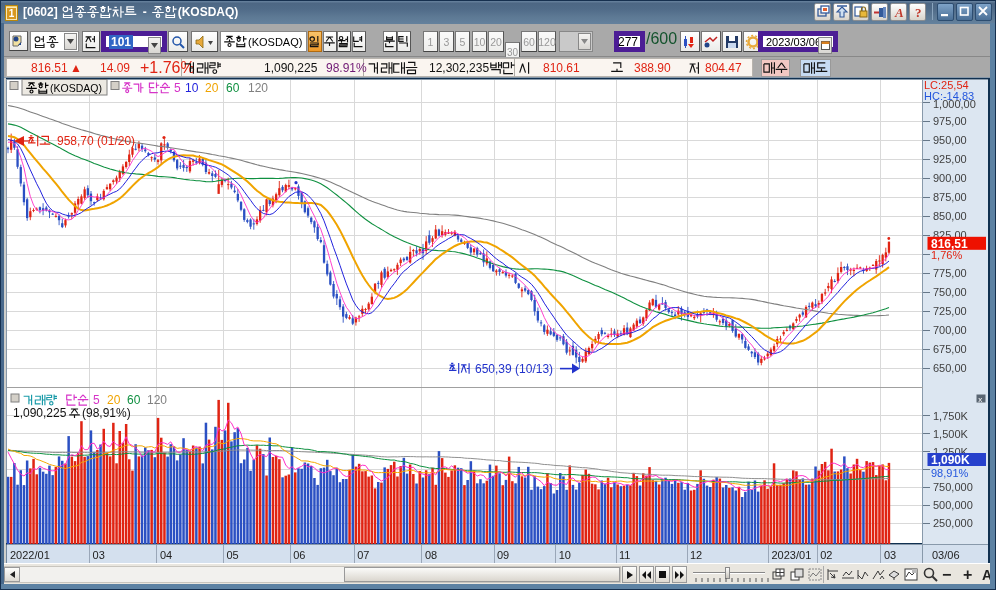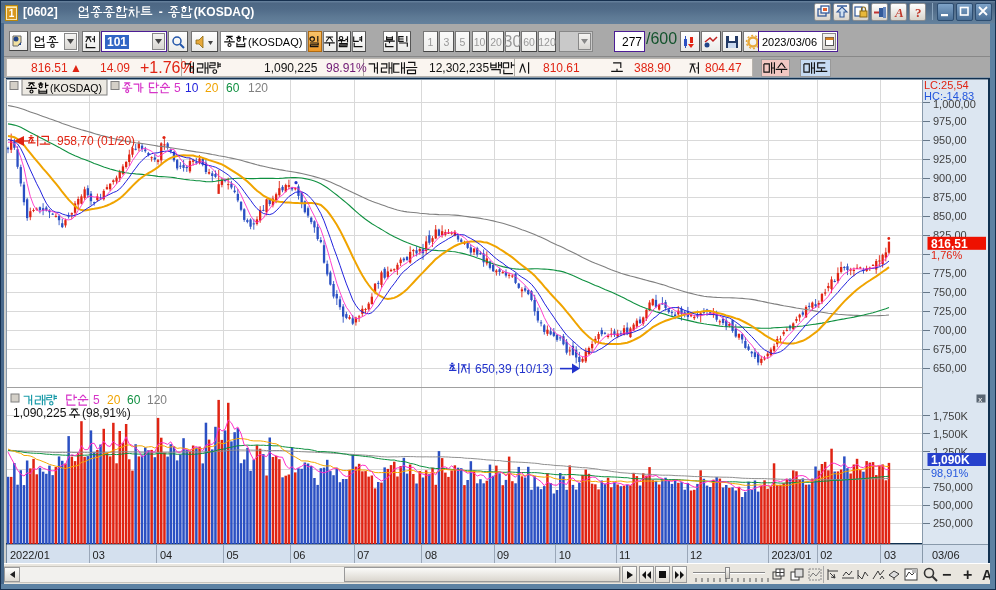--- a/index.html
+++ b/index.html
@@ -1,32 +1,32 @@
 <!DOCTYPE html>
 <html><head><meta charset="utf-8"><style>*{margin:0;padding:0;box-sizing:border-box}
 body{width:996px;height:590px;font-family:"Liberation Sans",sans-serif;overflow:hidden;background:#103050}
 #win{position:absolute;left:0;top:0;width:996px;height:590px}
 .abs{position:absolute}
 .btn{position:absolute;background:linear-gradient(#ffffff,#ebebe9);border:1px solid #777;border-bottom-color:#444;border-right-color:#555;
  display:flex;align-items:center;justify-content:center;font-size:12px;color:#111}
-.inp{position:absolute;background:#fff;border:1px solid #4c1d95;display:flex;align-items:center;font-size:12px}
+.inp{position:absolute;background:#fff;border:5px solid #4c1d95;display:flex;align-items:center;font-size:12px}
 .seg{position:absolute;top:1px;height:19px;display:flex;align-items:center;font-size:12px}
 </style></head><body>
 <div id="win">
     <div class="abs" style="left:0;top:0;width:996px;height:590px;border:1px solid #16304f;z-index:50;pointer-events:none"></div>
     <div class="abs" style="left:1px;top:23px;width:3px;height:563px;background:#48698c;z-index:40"></div>
     <div class="abs" style="left:4px;top:78px;width:2px;height:485px;background:#cfcfcb;z-index:40"></div>
     <div class="abs" style="right:1px;top:23px;width:5px;height:563px;background:#5d82a3;z-index:40"></div>
     <div class="abs" style="left:1px;bottom:1px;width:994px;height:5px;background:#5d82a3;z-index:40"></div>
     <div class="abs" style="left:0;top:0;width:996px;height:24px;background:linear-gradient(180deg,#7590ab 0%,#4d6784 14%,#506b88 38%,#5d7994 70%,#64819d 100%)">
       <div class="abs" style="left:5px;top:5px;width:13px;height:16px;background:linear-gradient(#f7d173,#dfa32e);border:1px solid #b8860b;display:flex;align-items:center;justify-content:center;font-size:10px;font-weight:bold;color:#fff">
         <span style="background:#d89820;padding:0 2px;border:1px solid #f8e8b8">1</span>
       </div>
       <div class="abs" style="left:23px;top:5px;display:flex;align-items:center;color:#fff;font-size:12px;font-weight:bold">
-        <span style="margin-right:20px">[0602]</span>
+        <span style="margin-right:4px">[0602]</span>
         <svg width="76" height="14" style="display:block">
           <path d="M9.4,1.0 L9.4,7.2 M7.0,4.1 L9.4,4.1 M1.5,8.4 L1.5,12.5 L10.0,12.5 L10.0,8.4 M1.5,10.5 L10.0,10.5" fill="none" stroke="#ffffff" stroke-width="1.2"></path>
           <circle cx="3.5" cy="4.2" r="2.4" fill="none" stroke="#ffffff" stroke-width="1.2"></circle>
           <path d="M15.0,1.5 L22.0,1.5 M18.5,1.5 L15.3,5.1 M18.5,1.5 L21.7,5.1 M12.7,7.5 L24.3,7.5 M18.5,4.8 L18.5,7.5" fill="none" stroke="#ffffff" stroke-width="1.2"></path>
           <circle cx="18.5" cy="10.8" r="1.7" fill="none" stroke="#ffffff" stroke-width="1.2"></circle>
           <path d="M27.5,1.5 L34.5,1.5 M31.0,1.5 L27.8,5.1 M31.0,1.5 L34.2,5.1 M25.2,7.5 L36.8,7.5 M31.0,4.8 L31.0,7.5" fill="none" stroke="#ffffff" stroke-width="1.2"></path>
           <circle cx="31.0" cy="10.8" r="1.7" fill="none" stroke="#ffffff" stroke-width="1.2"></circle>
           <path d="M39.9,1.5 L42.1,1.5 M38.3,2.7 L43.7,2.7 M46.4,1.0 L46.4,7.2 M46.4,4.1 L49.5,4.1 M39.0,8.4 L39.0,12.5 L47.5,12.5 L47.5,8.4 M39.0,10.5 L47.5,10.5" fill="none" stroke="#ffffff" stroke-width="1.2"></path>
           <circle cx="41.0" cy="5.1" r="1.7" fill="none" stroke="#ffffff" stroke-width="1.2"></circle>
           <path d="M52.4,2.4 L54.8,2.4 M50.6,5.2 L56.6,5.2 M53.6,5.2 L51.0,11.6 M53.6,5.2 L56.2,11.6 M58.9,1.2 L58.9,12.8 M58.9,7.0 L62.0,7.0" fill="none" stroke="#ffffff" stroke-width="1.2"></path>
@@ -166,21 +166,21 @@
       <div class="btn" style="left:396px;top:7px;width:14px;height:21px;">
         <svg width="12" height="13" style="display:block">
           <path d="M5.6,1.6 L0.8,1.6 L0.8,6.3 L5.7,6.3 M0.8,4.0 L5.6,4.0 M8.8,1.0 L8.8,6.7 M1.1,8.0 L9.3,8.0 L9.3,11.8" fill="none" stroke="#111" stroke-width="1.15"></path>
         </svg>
       </div>
       <div class="btn" style="left:422px;top:7px;width:15px;height:21px;color:#999;background:linear-gradient(#fafafa,#eeeeec);font-size:10.5px">1</div>
       <div class="btn" style="left:438px;top:7px;width:15px;height:21px;color:#999;background:linear-gradient(#fafafa,#eeeeec);font-size:10.5px">3</div>
       <div class="btn" style="left:454px;top:7px;width:15px;height:21px;color:#999;background:linear-gradient(#fafafa,#eeeeec);font-size:10.5px">5</div>
       <div class="btn" style="left:471px;top:7px;width:15px;height:21px;color:#999;background:linear-gradient(#fafafa,#eeeeec);font-size:10.5px">10</div>
       <div class="btn" style="left:487px;top:7px;width:16px;height:21px;color:#999;background:linear-gradient(#fafafa,#eeeeec);font-size:10.5px">20</div>
-      <div class="btn" style="left:504px;top:7px;width:15px;height:21px;color:#999;background:linear-gradient(#fafafa,#eeeeec);font-size:16px">30</div>
+      <div class="btn" style="left:504px;top:18px;width:15px;height:21px;color:#999;background:linear-gradient(#fafafa,#eeeeec);font-size:10px">30</div>
       <div class="btn" style="left:520px;top:7px;width:16px;height:21px;color:#999;background:linear-gradient(#fafafa,#eeeeec);font-size:10.5px">60</div>
       <div class="btn" style="left:537px;top:7px;width:18px;height:21px;color:#999;background:linear-gradient(#fafafa,#eeeeec);font-size:10.5px">120</div>
       <div class="abs" style="left:558px;top:7px;width:34px;height:21px;background:#c9c9c9;border:1px solid #888">
         <div style="position:absolute;right:1px;top:1px;width:13px;height:17px;background:linear-gradient(#f5f4f2,#d8d6d2);border:1px solid #888;display:flex;align-items:center;justify-content:center">
           <svg width="7" height="5">
             <path d="M0,0 L7,0 L3.5,5 Z" fill="#888"></path>
           </svg>
         </div>
       </div>
       <div class="inp" style="left:613px;top:7px;width:31px;height:21px;justify-content:flex-end">

